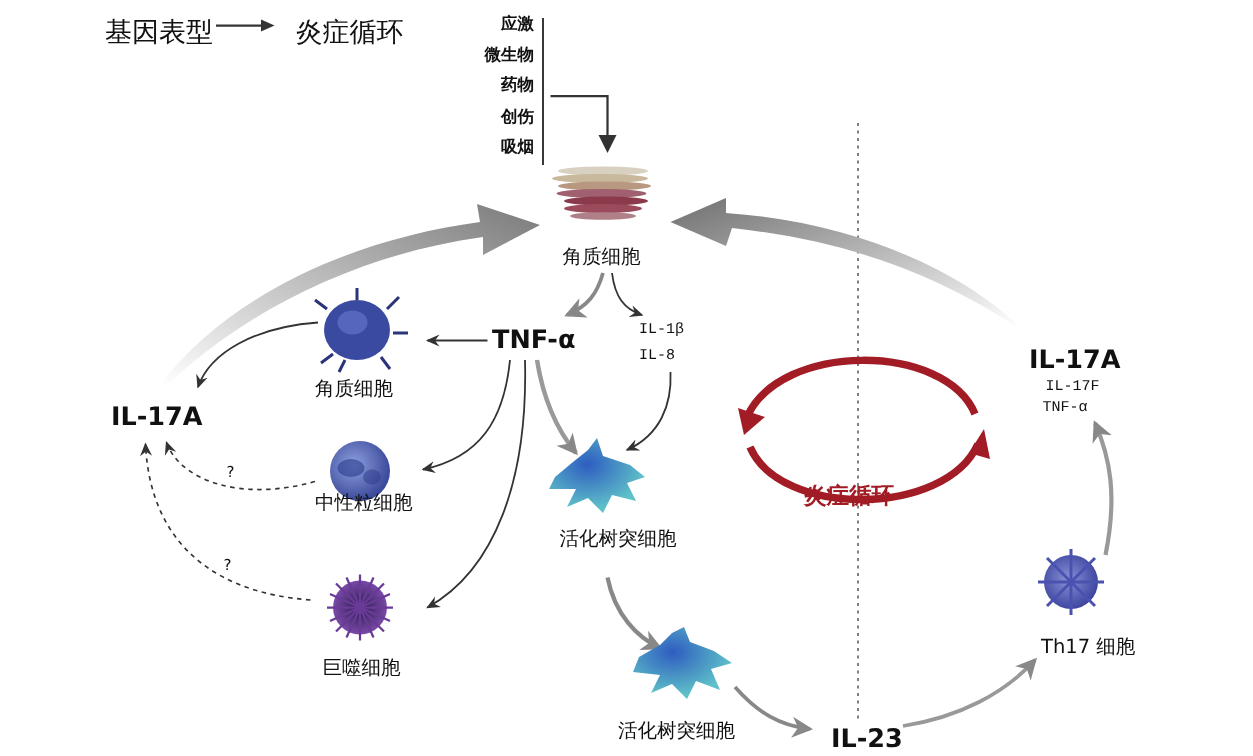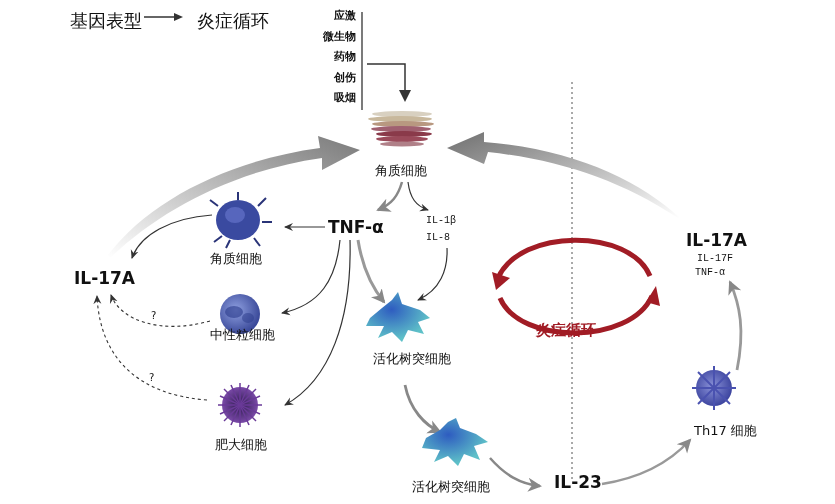--- a/index.html
+++ b/index.html
@@ -171,26 +171,26 @@
 <div class="abs small" style="left:426px;top:215px;">IL-1β</div>
 <div class="abs small" style="left:426px;top:232px;">IL-8</div>
 
 <div class="abs cell-label" style="left:210px;top:250px;">角质细胞</div>
 <div class="abs big" style="left:74px;top:268px;">IL-17A</div>
 
 <div class="abs q" style="left:151px;top:310px;">?</div>
 <div class="abs q" style="left:149px;top:372px;">?</div>
 
 <div class="abs cell-label" style="left:210px;top:326px;">中性粒细胞</div>
-<div class="abs cell-label" style="left:215px;top:436px;">肥大细胞</div>
+<div class="abs cell-label" style="left:215px;top:436px;">巨噬细胞</div>
 
 <div class="abs cell-label" style="left:373px;top:350px;">活化树突细胞</div>
 <div class="abs cell-label" style="left:412px;top:478px;">活化树突细胞</div>
 
-<div class="abs big" style="left:554px;top:472px;">IL-23</div>
+<div class="abs big" style="left:554px;top:483px;">IL-23</div>
 
 <div class="abs cycle" style="left:536px;top:284px;margin-top:37px;">炎症循环</div>
 
 <div class="abs big" style="left:686px;top:230px;">IL-17A</div>
 <div class="abs small" style="left:697px;top:253px;">IL-17F</div>
 <div class="abs small" style="left:695px;top:267px;">TNF-α</div>
 
 <div class="abs cell-label" style="left:694px;top:422px;">Th17 细胞</div>
 
 </body></html>

